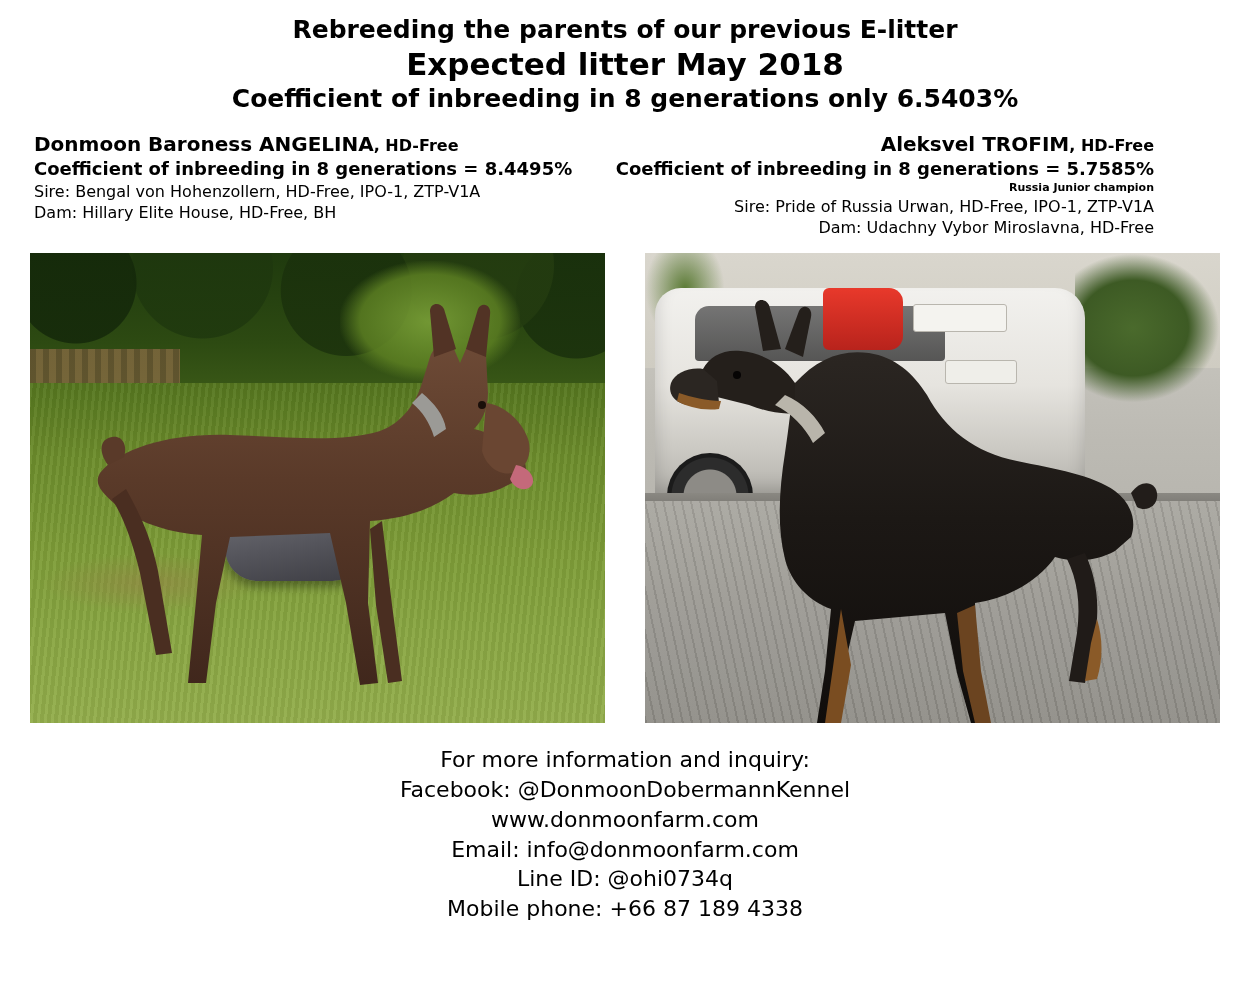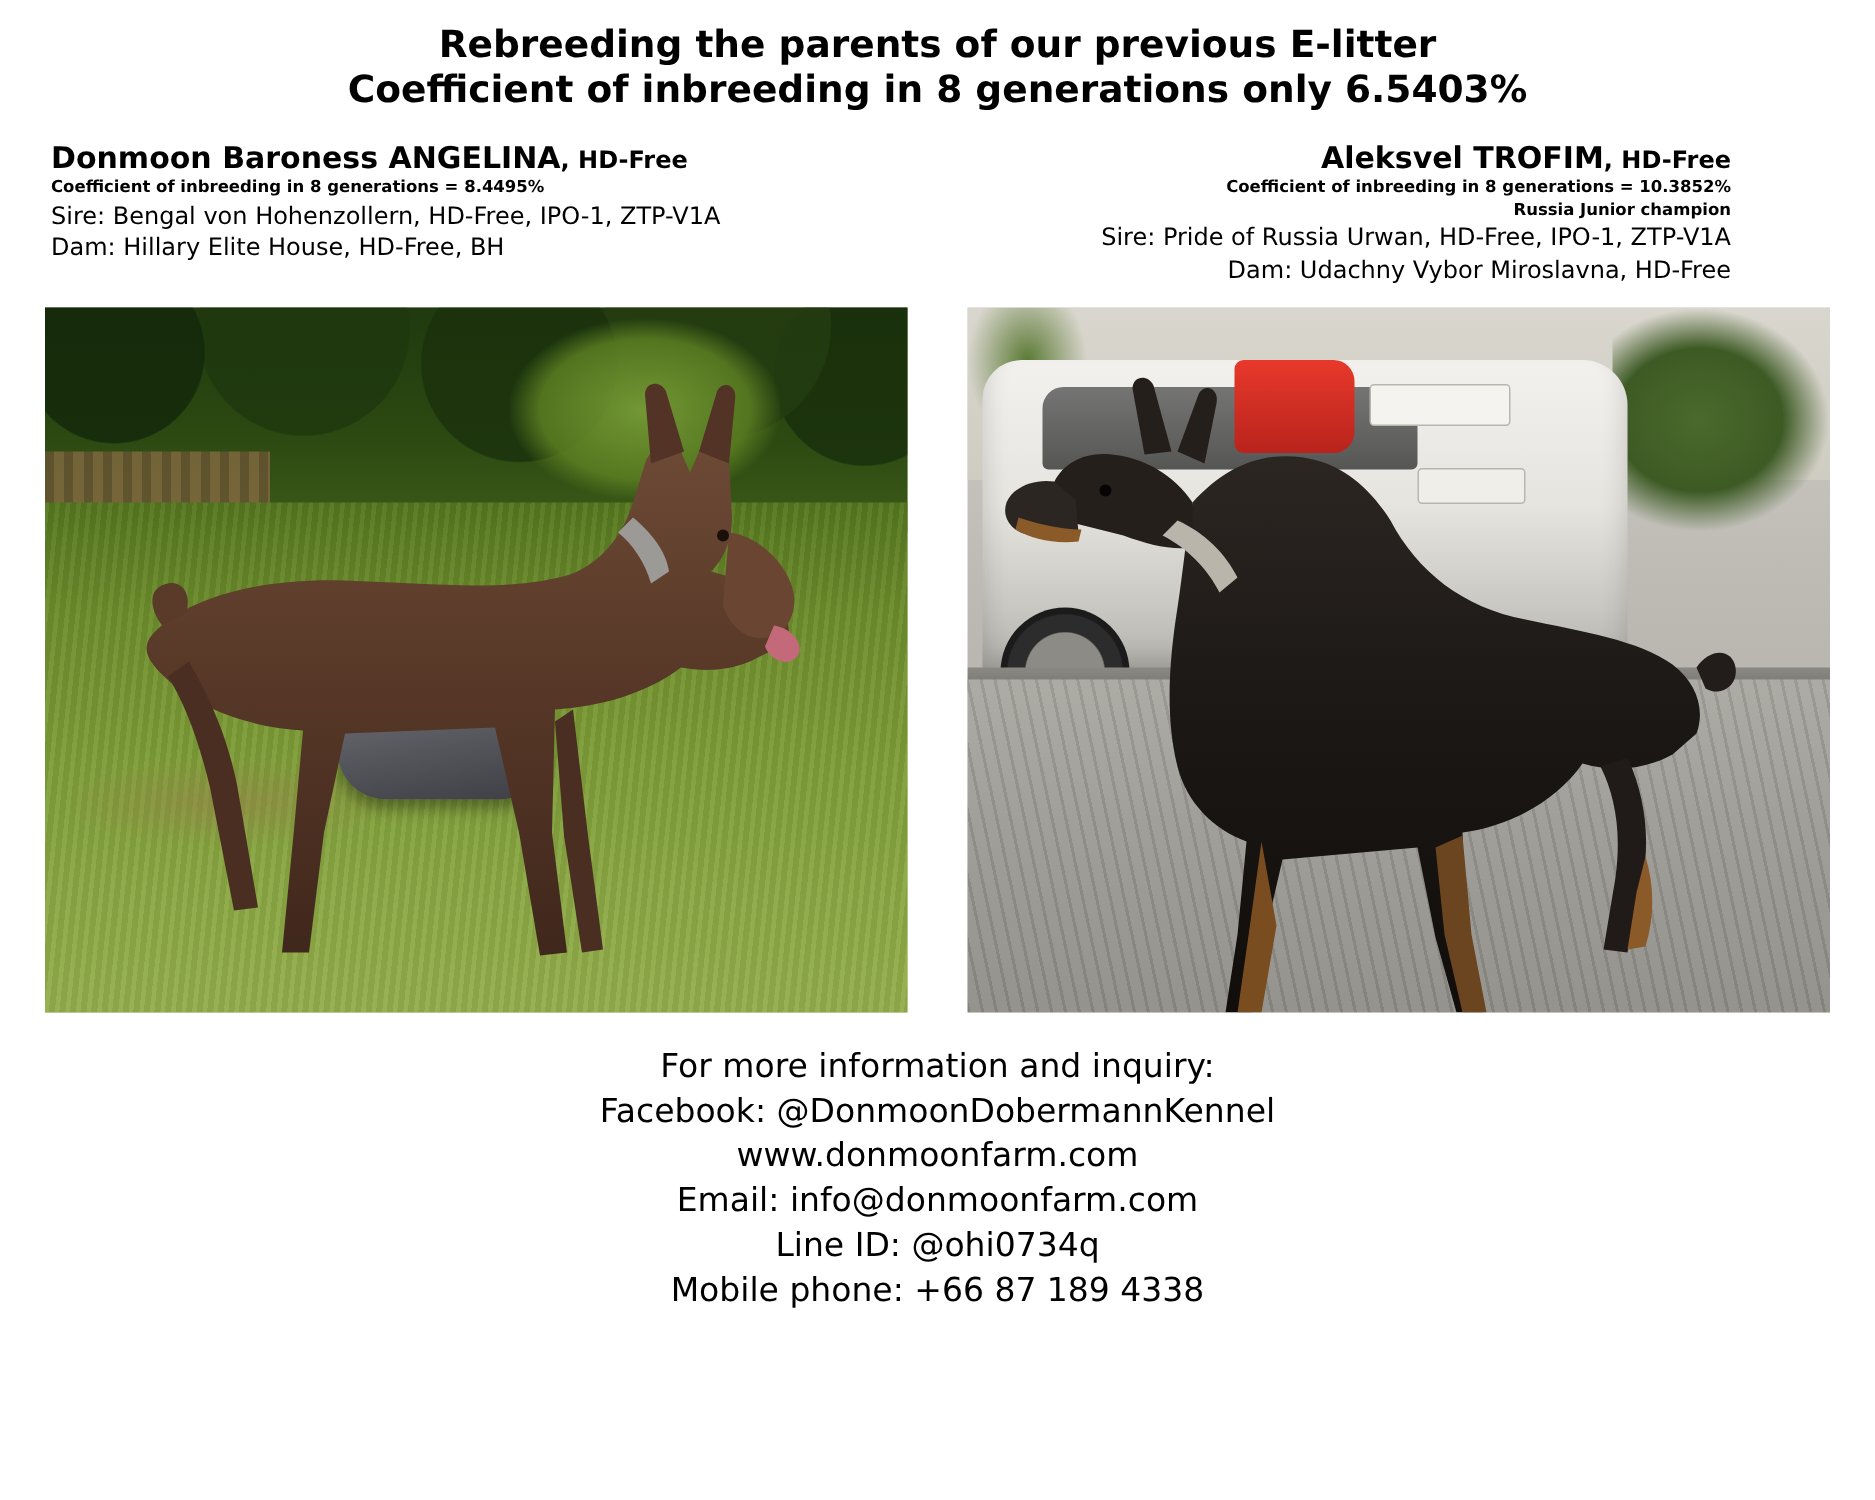--- a/index.html
+++ b/index.html
@@ -53,21 +53,21 @@
     font-size: 20px;
     font-weight: bold;
     line-height: 1.25;
     white-space: nowrap;
   }
   .pname .suffix {
     font-size: 16px;
     font-weight: bold;
   }
   .pcoi {
-    font-size: 11px;
+    font-size: 18px;
     font-weight: bold;
     line-height: 1.35;
   }
   .ptitle {
     font-size: 11px;
     font-weight: bold;
     line-height: 1.35;
   }
   .pline {
     font-size: 16px;
@@ -216,35 +216,36 @@
     font-weight: bold;
     font-size: 23px;
     line-height: 1.4;
   }
 </style>
 </head>
 <body>
 
 <div class="header">
   <div class="line1">Rebreeding the parents of our previous E-litter</div>
+  <div class="line2">Expected litter May 2018</div>
   <div class="line3">Coefficient of inbreeding in 8 generations only 6.5403%</div>
 </div>
 
 <div class="parents">
 
   <div class="parent-info left">
     <div class="pname"><span>Donmoon Baroness ANGELINA</span><span class="suffix">, HD-Free</span></div>
     <div class="pcoi">Coefficient of inbreeding in 8 generations = 8.4495%</div>
     <div class="pline">Sire: Bengal von Hohenzollern, HD-Free, IPO-1, ZTP-V1A</div>
     <div class="pline">Dam: Hillary Elite House, HD-Free, BH</div>
   </div>
 
   <div class="parent-info right">
     <div class="pname"><span>Aleksvel TROFIM</span><span class="suffix">, HD-Free</span></div>
-    <div class="pcoi">Coefficient of inbreeding in 8 generations = 10.3852%</div>
+    <div class="pcoi">Coefficient of inbreeding in 8 generations = 5.7585%</div>
     <div class="ptitle">Russia Junior champion</div>
     <div class="pline">Sire: Pride of Russia Urwan, HD-Free, IPO-1, ZTP-V1A</div>
     <div class="pline">Dam: Udachny Vybor Miroslavna, HD-Free</div>
   </div>
 
 </div>
 
 <div class="photos">
 
   <div class="photo photo-left" aria-label="Brown Dobermann standing on grass">

